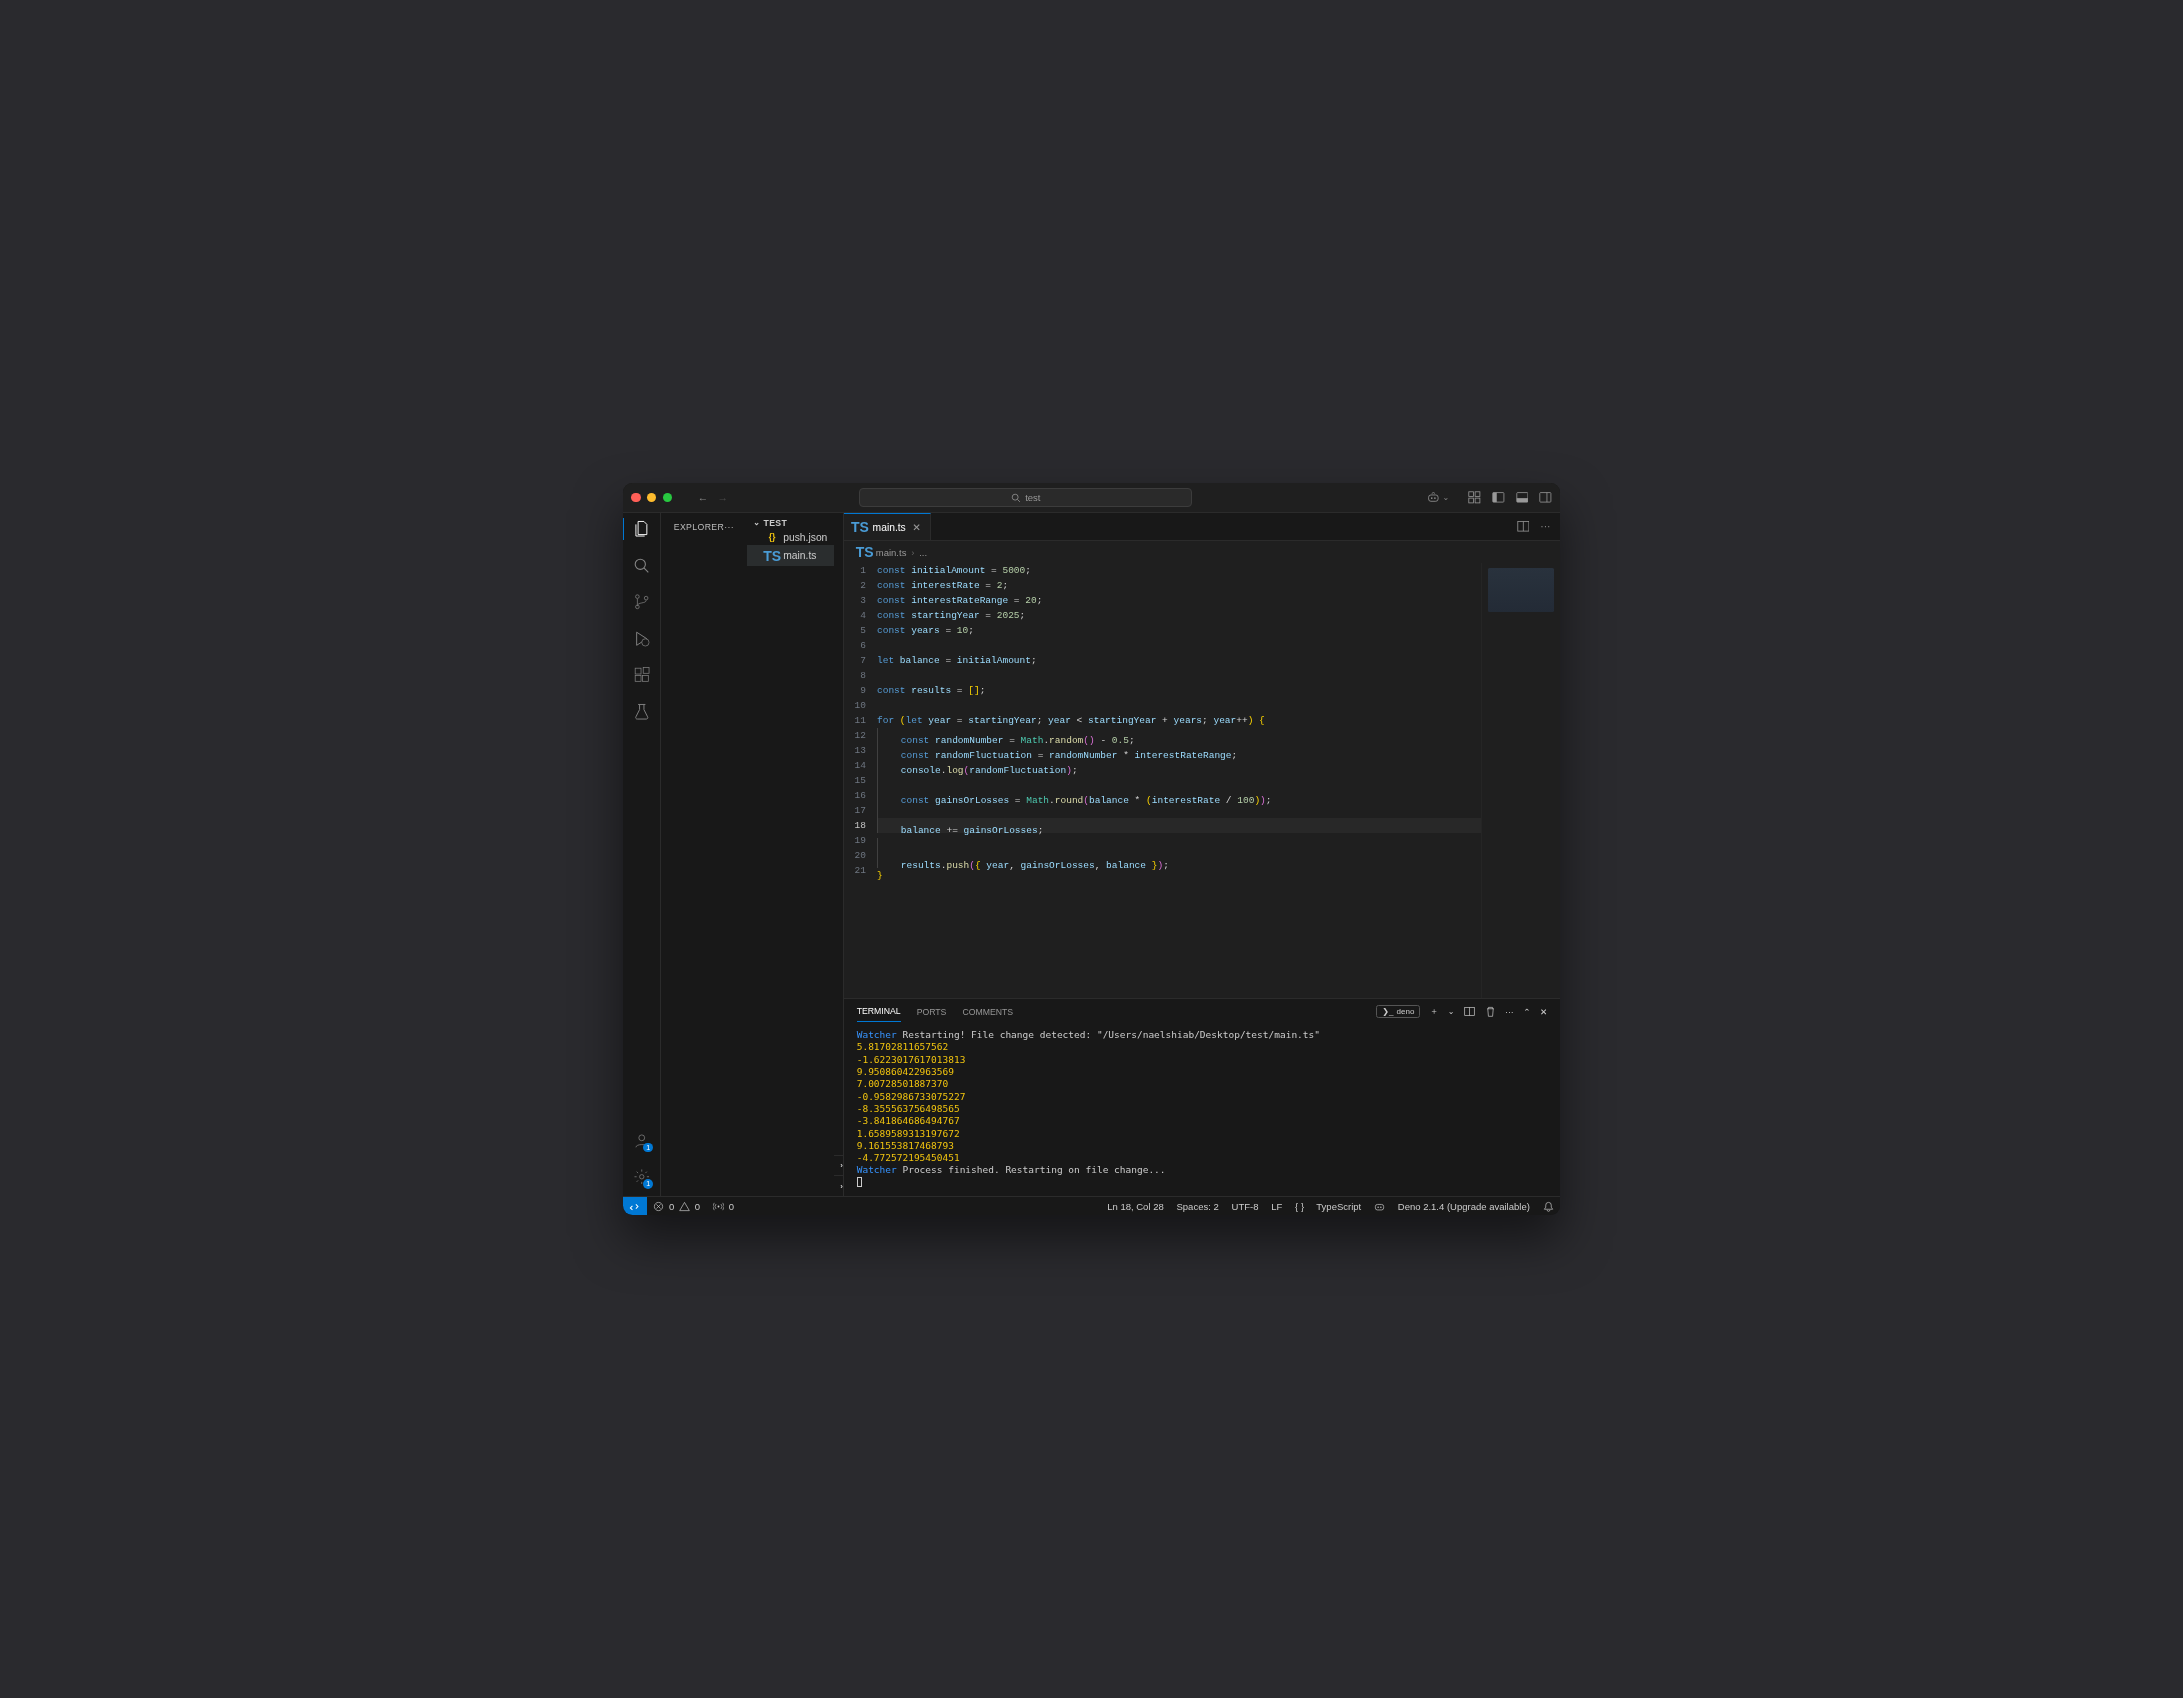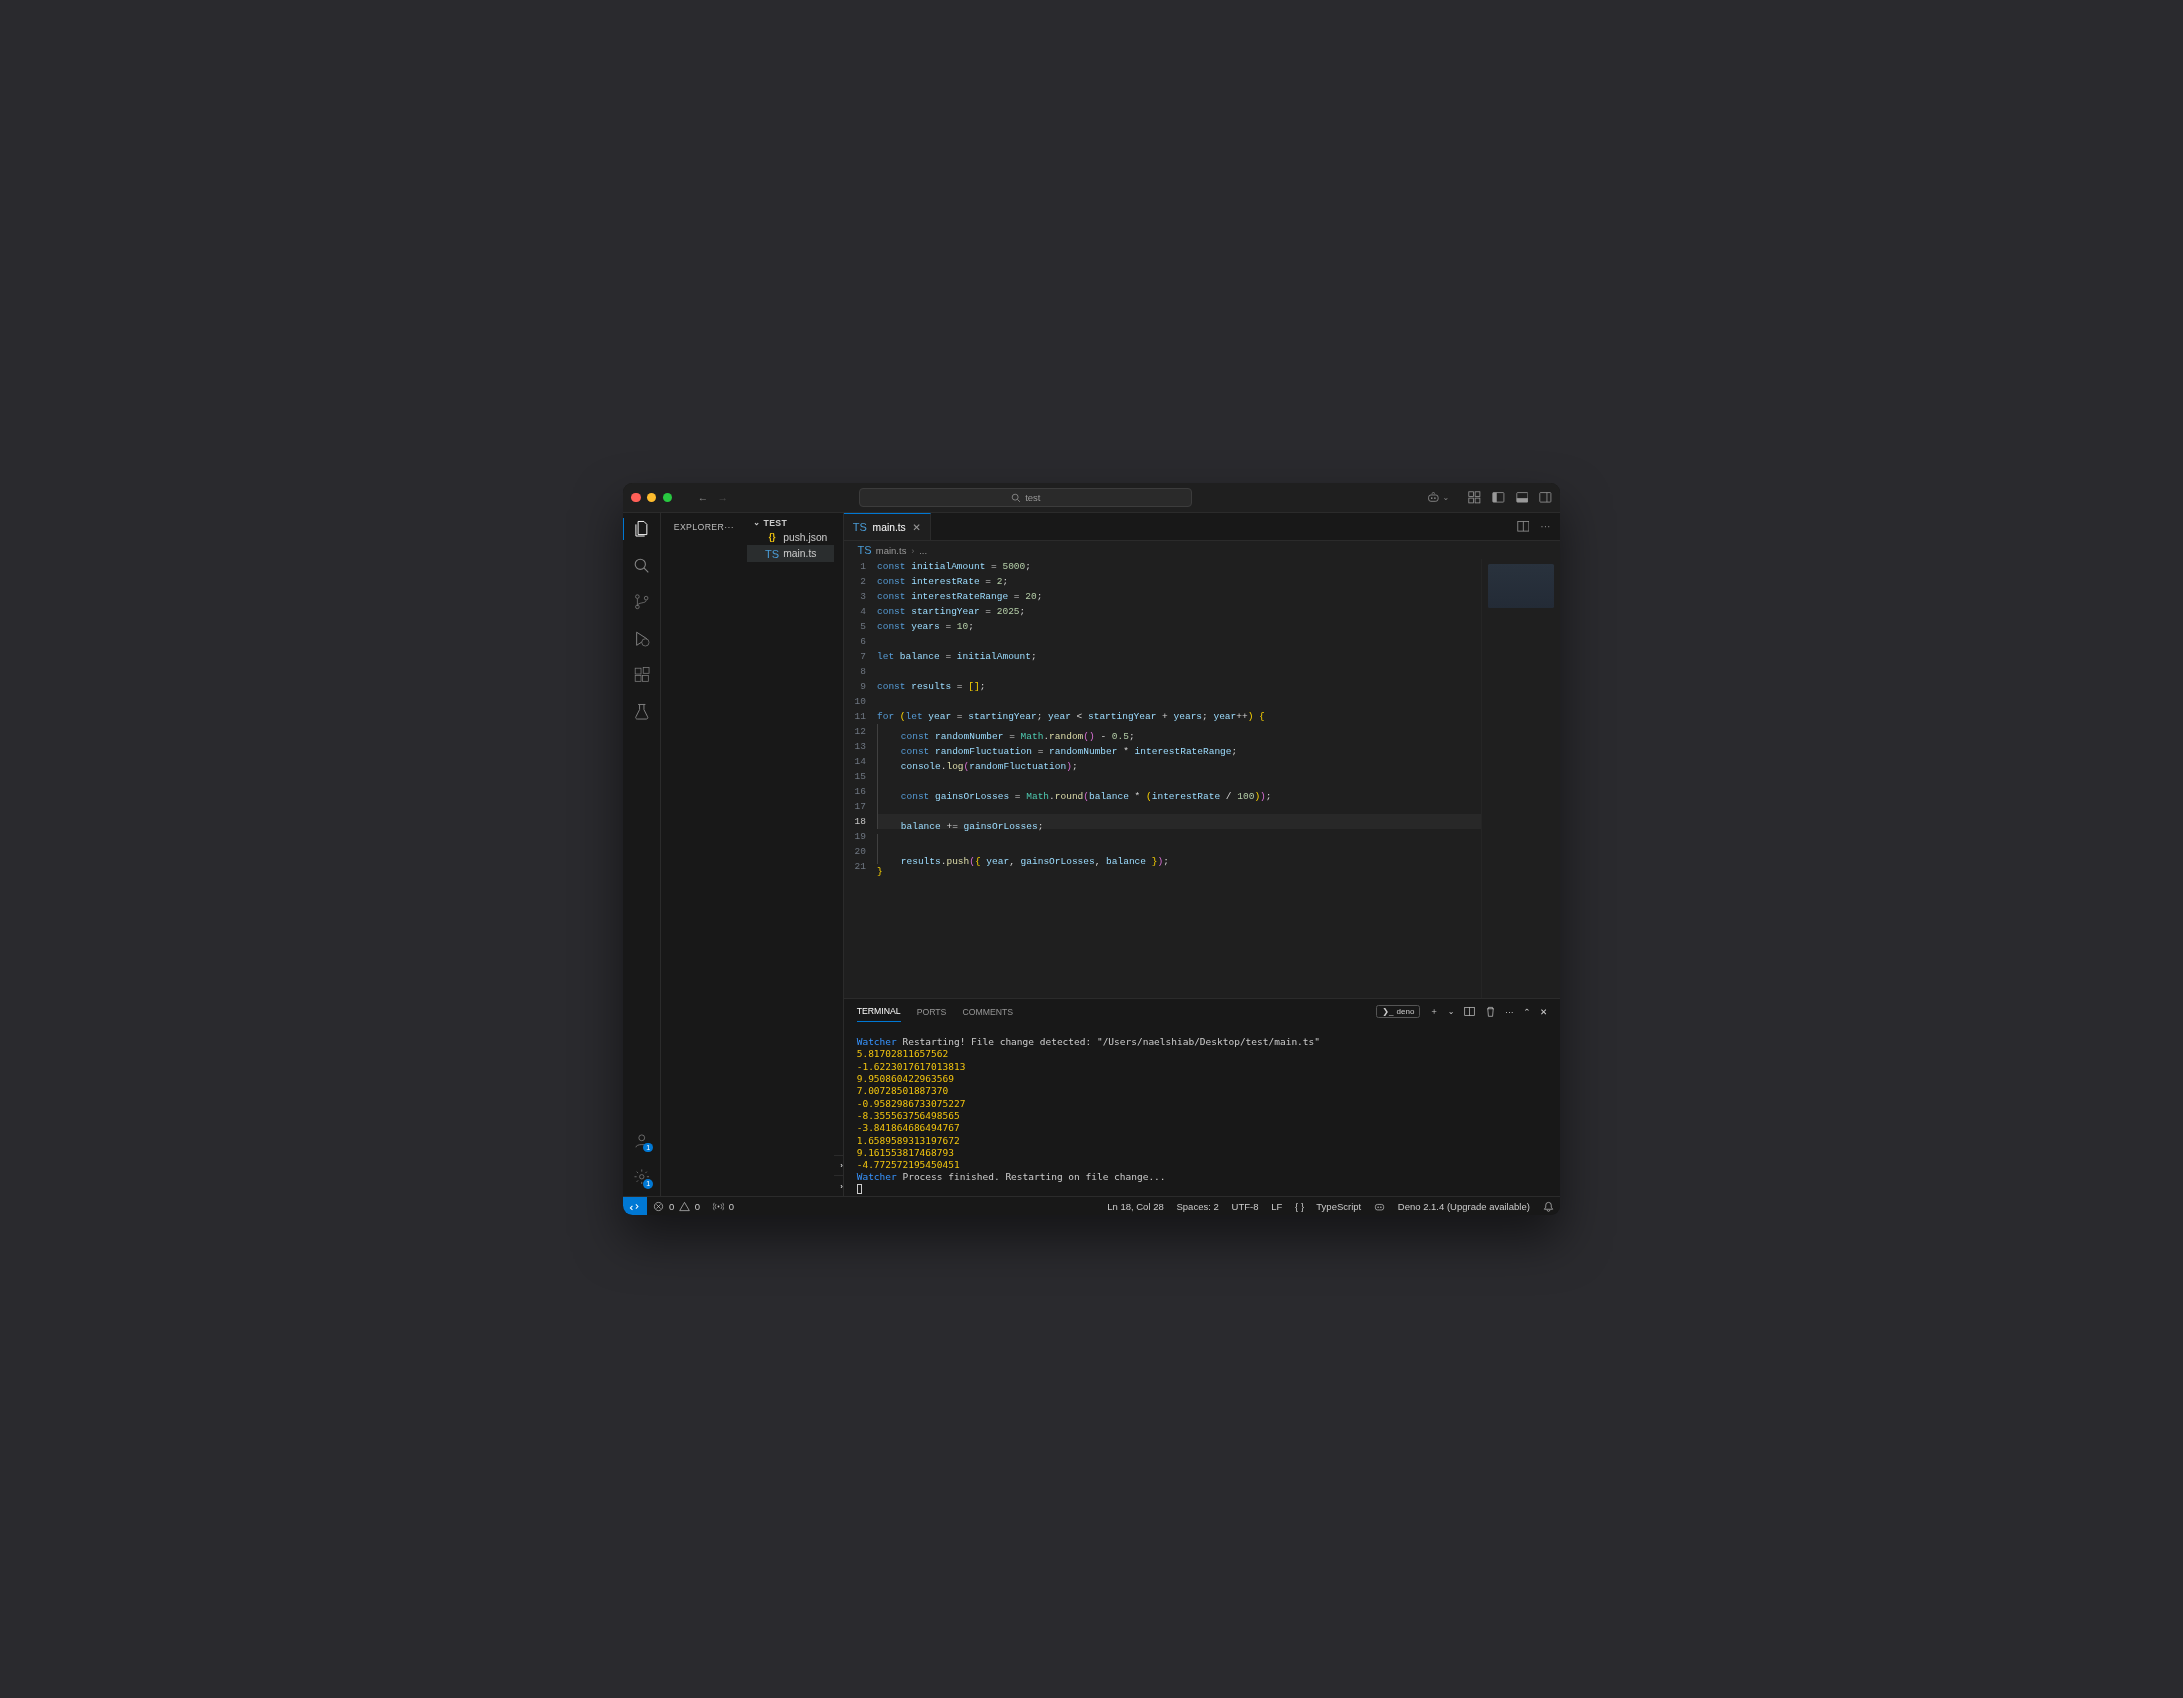--- a/index.html
+++ b/index.html
@@ -67,21 +67,21 @@
   .sidebar-header {
     height:28px; display:flex; align-items:center; justify-content:space-between;
     padding:0 12.7px; font-size:8.7px; letter-spacing:0.4px; color:#bbb;
   }
   .tree-section { padding: 3.2px 0; }
   .tree-header { display:flex; align-items:center; gap:3.2px; padding:1.6px 6.4px; font-size:8.7px; font-weight:700; letter-spacing:0.4px; color:#ccc;}
   .tree-item { display:flex; align-items:center; gap:4.8px; padding:2.4px 6.4px 2.4px 19px; font-size:10.3px; color:#ccc;}
   .tree-item.selected { background:#2a2d2e; }
   .file-icon { width:12.7px; display:inline-flex; justify-content:center; font-size:8.7px; }
   .json-icon { color:#f1c40f; font-weight:700; }
-  .ts-icon { color:#4a9cd6; font-weight:400; font-size:11px; }
+  .ts-icon { color:#4a9cd6; font-weight:700; font-size:14px; }
   .sidebar-bottom { margin-top:auto; }
   .collapsed-section { display:flex; align-items:center; gap:3.2px; padding:4.8px 6.4px; font-size:8.7px; font-weight:700; border-top:0.8px solid #2b2b2b; color:#ccc;}
 
   .main { flex:1; display:flex; flex-direction:column; overflow:hidden; background:#1f1f1f; }
   .tabbar { height:28px; display:flex; align-items:stretch; background:#181818; border-bottom:0.8px solid #2b2b2b;}
   .tab { display:flex; align-items:center; gap:6.4px; padding:0 9.5px; background:#1f1f1f; border-top:0.8px solid #0078d4; border-right:0.8px solid #2b2b2b; color:#fff; font-size:10.3px;}
   .tab-actions { margin-left:auto; display:flex; align-items:center; gap:11px; padding:0 9.5px; color:#858585;}
   .breadcrumb { padding:3.2px 14.3px; font-size:9.5px; color:#999; display:flex; align-items:center; gap:4.8px;}
   
   .editor-wrap { flex:1; display:flex; overflow:hidden; position:relative; }
@@ -89,21 +89,21 @@
   .gutter { width:33px; text-align:right; padding-right:11px; color:#6e7681; user-select:none;}
   .code { flex:1; white-space:pre; color:#ccc;}
   .code .line { height:15px; }
   .code .current { background:#282828; display:inline-block; width:100%; }
   .minimap { width:79px; background:#1f1f1f; border-left:0.8px solid #252525; position:relative;}
   .minimap-blob { position:absolute; top:4.8px; left:6.4px; right:6.4px; height:44px; background:linear-gradient(#2d3a4a,#253040); opacity:0.7; border-radius:1.6px;}
 
   
   .kw{color:#569cd6}.id{color:#9cdcfe}.nm{color:#b5cea8}.fn{color:#dcdcaa}.op{color:#d4d4d4}.cl{color:#4ec9b0}.br{color:#ffd700}.br2{color:#da70d6}
 
-  .panel { height:198px; border-top:0.8px solid #2b2b2b; background:#181818; display:flex; flex-direction:column;gap:7px;}
+  .panel { height:198px; border-top:0.8px solid #2b2b2b; background:#181818; display:flex; flex-direction:column;}
   .panel-tabs { display:flex; align-items:center; padding:0 12.7px; height:25.4px; gap:16px; font-size:8.7px; color:#969696;}
   .ptab.active { color:#fff; border-bottom:0.8px solid #0078d4; padding-bottom:4.8px; margin-bottom:-4.8px;}
   .panel-actions { margin-left:auto; display:flex; gap:9.5px; align-items:center; color:#ccc;}
   .shell-badge { border:0.8px solid #555; border-radius:2.4px; padding:0.8px 4.8px; font-size:8px; display:flex; gap:3.2px; align-items:center;}
   .terminal { flex:1; padding:4.8px 12.7px; font-family:Menlo,Monaco,monospace; font-size:9.5px; line-height:12.3px; overflow:hidden; color:#ccc;}
   .t-blue{color:#3794ff}.t-yel{color:#f1c40f}
   .cursor-block { display:inline-block; width:5.6px; height:10.3px; border:0.8px solid #ccc; }
 
   .statusbar {
     height:19px; background:#181818; border-top:0.8px solid #2b2b2b;

